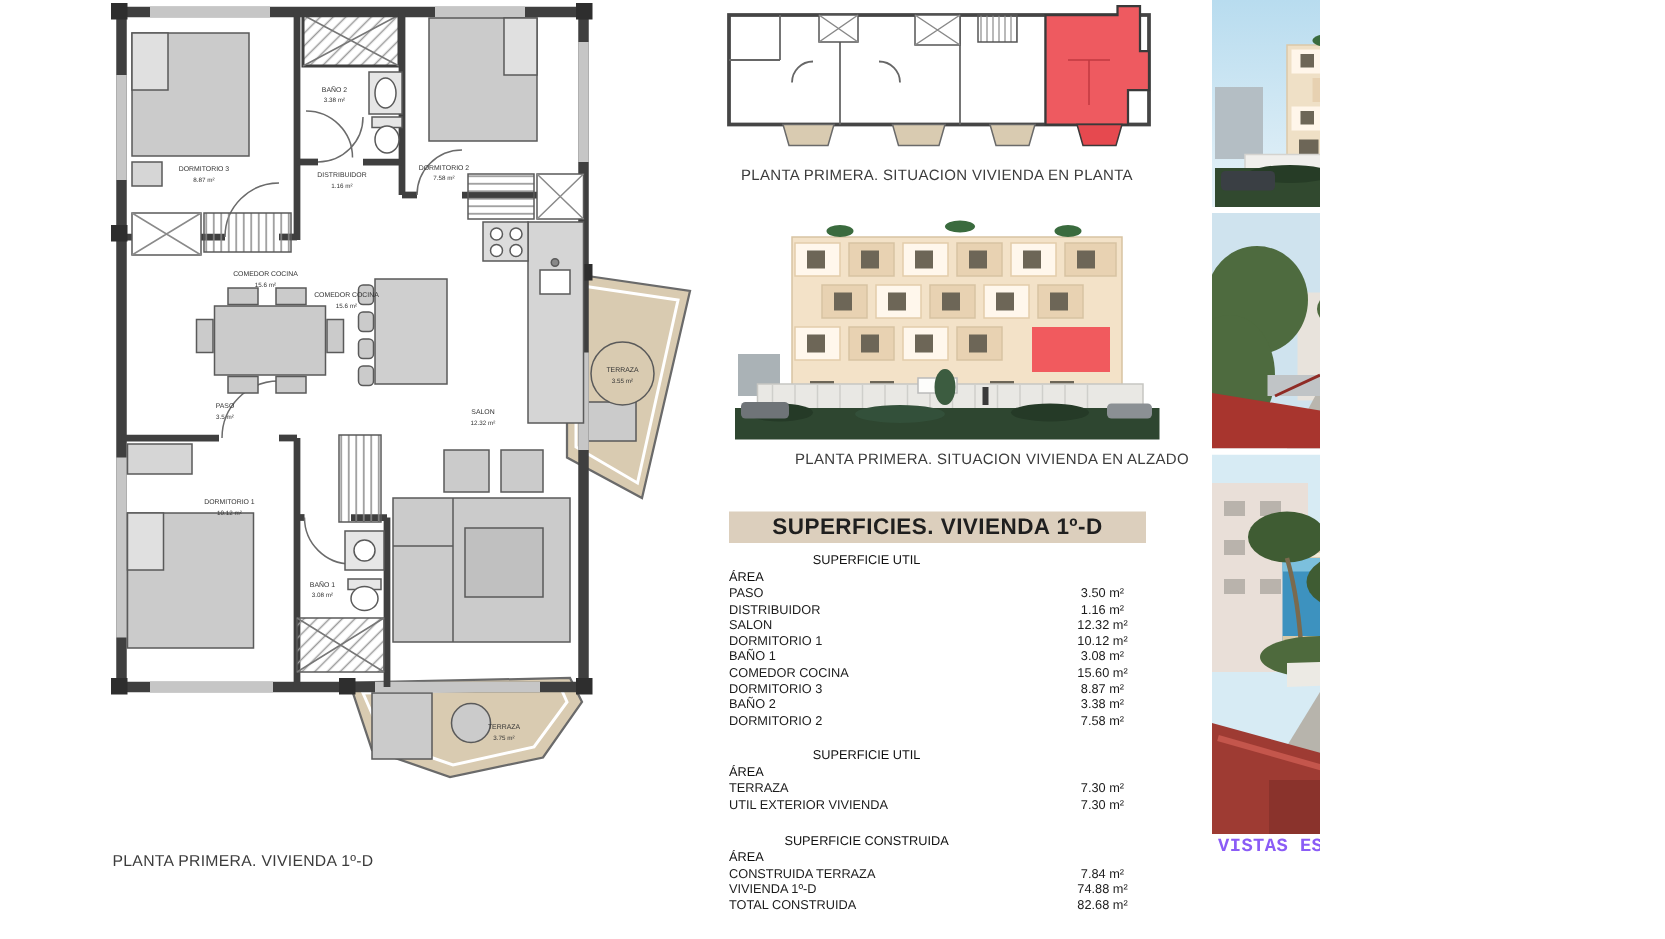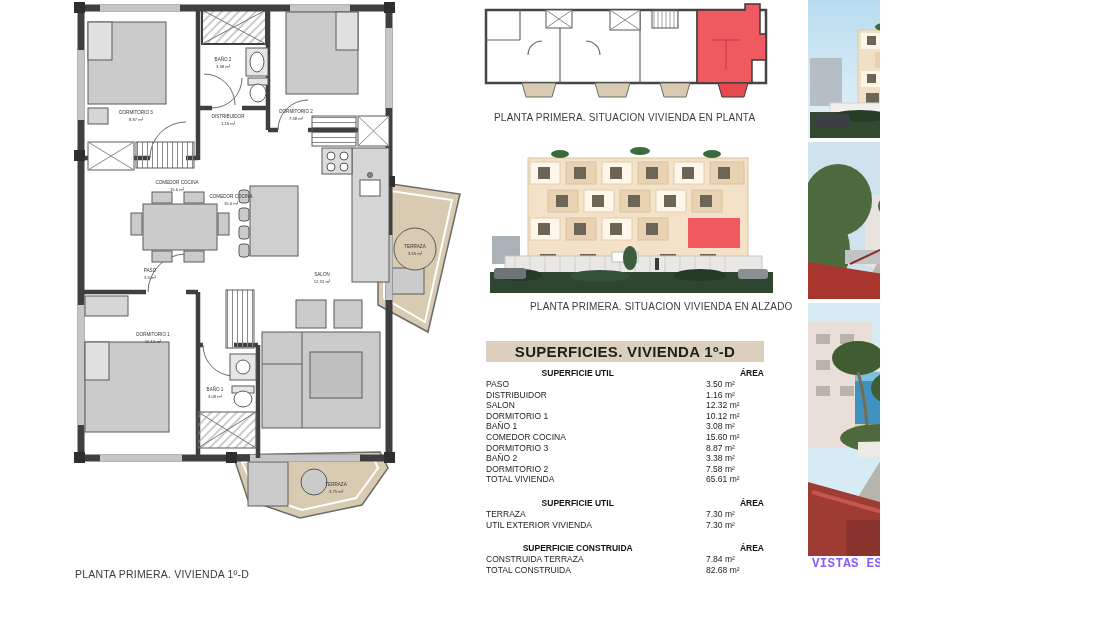--- a/index.html
+++ b/index.html
@@ -7,26 +7,26 @@
         font-family:"Liberation Sans",sans-serif;color:#222;}
   .abs{position:absolute;}
   .caption{font-size:10px;color:#3c3c3c;letter-spacing:.2px;white-space:nowrap;}
   .footer-caption{font-size:10.5px;color:#3c3c3c;letter-spacing:.2px;white-space:nowrap;}
   .views-caption{font-size:12.5px;font-weight:bold;color:#8b5cf6;letter-spacing:.3px;white-space:nowrap;font-family:Liberation Mono, monospace;}
 
   
   #surfaces{left:486px;top:341px;width:278px;}
   .tbl-title{background:#dccfbd;height:21px;line-height:21px;text-align:center;
              font-size:15px;font-weight:bold;color:#1f1f1f;letter-spacing:.3px;}
-  .sec-head{display:flex;font-size:8.5px;font-weight:bold;line-height:11px;color:#111;}
+  .sec-head{display:flex;font-size:8.5px;font-weight:normal;line-height:11px;color:#111;flex-direction:column;}
   .sec-head .lbl{width:66%;text-align:center;}
-  .sec-head .area{flex:1;text-align:right;}
+  .sec-head .area{flex:1;text-align:left;}
   .t-row{display:flex;font-size:8.5px;line-height:10.6px;color:#1c1c1c;}
   .t-row .t-label{flex:1;text-align:left;}
-  .t-row .t-val{width:58px;text-align:left;}
+  .t-row .t-val{width:58px;text-align:center;}
   .gap6{height:6px;} .gap13{height:13px;}
 
   .page-border-v{background:#8f8f8f;width:1px;}
   svg{display:block;}
   svg text{font-family:"Liberation Sans",sans-serif;}
   .room-name{font-size:4.6px;fill:#333;}
   .room-area{font-size:4.2px;fill:#333;}
 </style>
 </head>
 <body>
@@ -375,24 +375,20 @@
         <span class="t-val">8.87 m²</span>
       </div>
     <div class="t-row">
         <span class="t-label">BAÑO 2</span>
         <span class="t-val">3.38 m²</span>
       </div>
     <div class="t-row">
         <span class="t-label">DORMITORIO 2</span>
         <span class="t-val">7.58 m²</span>
       </div>
-    <div class="t-row">
-        <span class="t-label">TOTAL VIVIENDA</span>
-        <span class="t-val">65.61 m²</span>
-      </div>
 
     <div class="gap13"></div>
     <div class="sec-head">
       <span class="lbl">SUPERFICIE UTIL</span>
       <span class="area">ÁREA</span>
     </div>
     <div class="t-row">
         <span class="t-label">TERRAZA</span>
         <span class="t-val">7.30 m²</span>
       </div>
@@ -402,20 +398,24 @@
       </div>
 
     <div class="gap13"></div>
     <div class="sec-head">
       <span class="lbl">SUPERFICIE CONSTRUIDA</span>
       <span class="area">ÁREA</span>
     </div>
     <div class="t-row">
         <span class="t-label">CONSTRUIDA TERRAZA</span>
         <span class="t-val">7.84 m²</span>
+      </div>
+    <div class="t-row">
+        <span class="t-label">VIVIENDA 1º-D</span>
+        <span class="t-val">74.88 m²</span>
       </div>
     <div class="t-row">
         <span class="t-label">TOTAL CONSTRUIDA</span>
         <span class="t-val">82.68 m²</span>
       </div>
   </div>
 
   <svg class="abs" style="left:808px;top:0;" width="290" height="138" viewBox="808 0 290 138">
     <defs>
       <linearGradient id="sky1" x1="0" y1="0" x2="0" y2="1">

